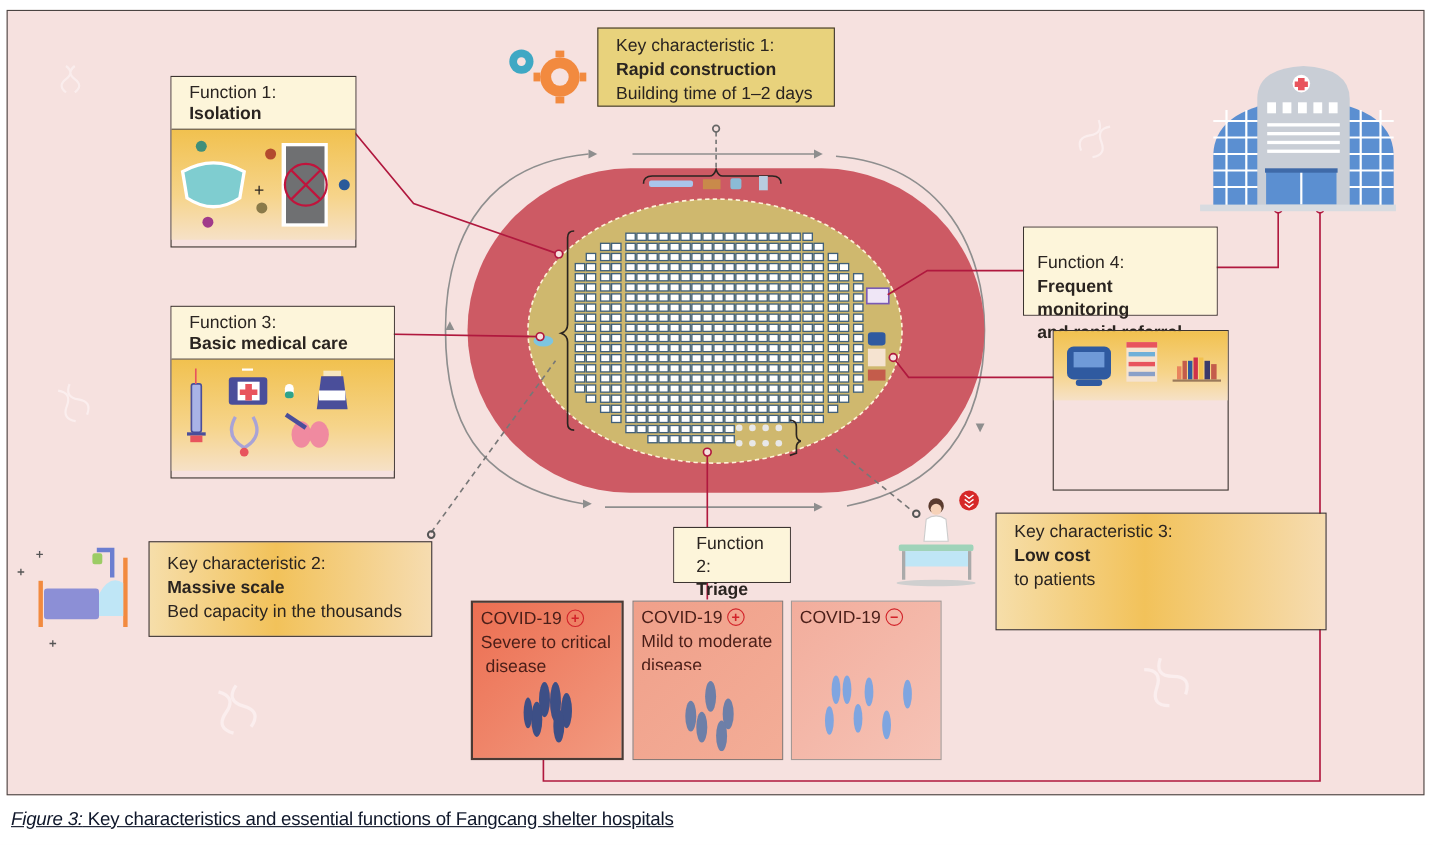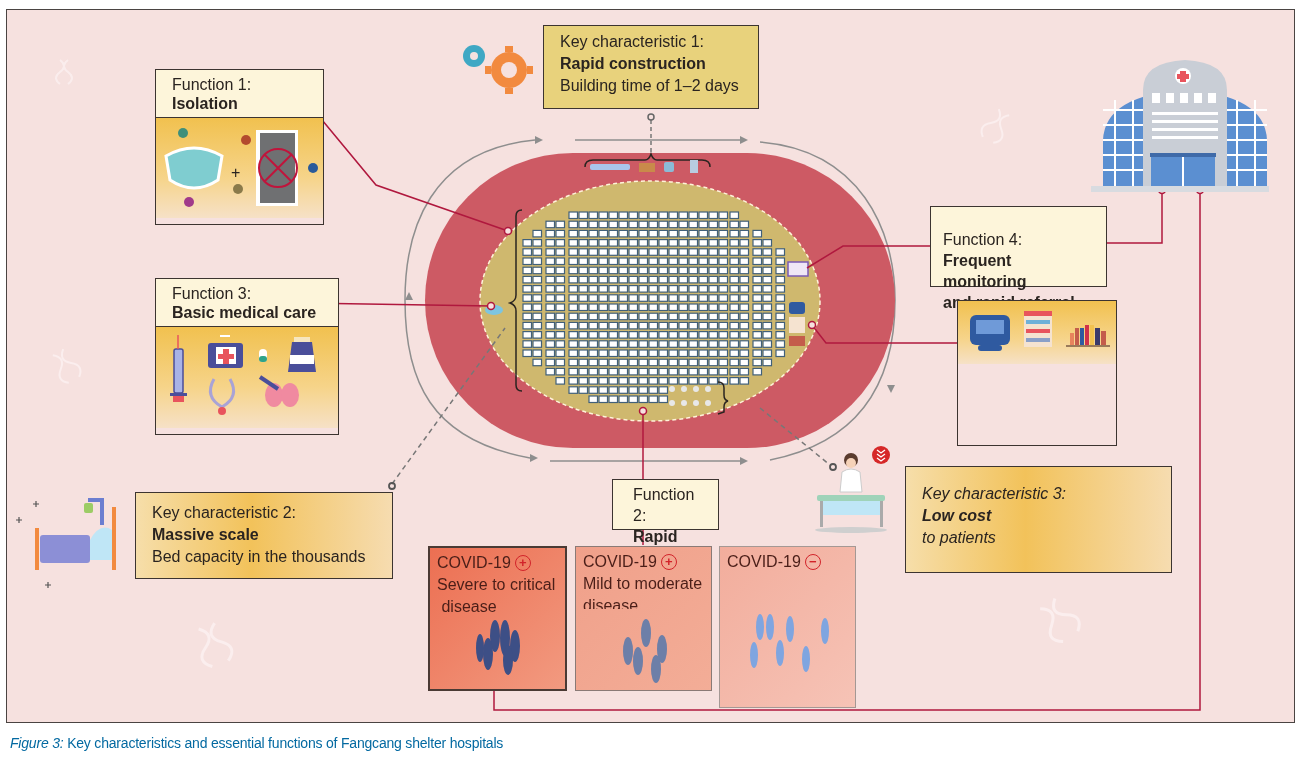--- a/index.html
+++ b/index.html
@@ -1,18 +1,18 @@
 <!DOCTYPE html>
 <html><head>
 <meta charset="utf-8">
 <style>
   html,body{margin:0;padding:0;background:#ffffff;}
   body{width:1303px;height:768px;position:relative;overflow:hidden;font-family:"Liberation Sans",sans-serif;color:#2a2420;}
   #frame{position:absolute;left:6px;top:9px;width:1289px;height:714px;background:#f6e1df;border:1.5px solid #4a4442;box-sizing:border-box;}
-  #caption{position:absolute;left:10px;top:735px;font-size:14px;font-family:"Liberation Sans",sans-serif;color:#0369a1;letter-spacing:-0.2px;}
+  #caption{position:absolute;left:10px;top:735px;font-size:17px;font-family:"Liberation Sans",sans-serif;color:#0f172a;letter-spacing:-0.2px;text-decoration:underline;}
   #caption i{font-style:italic;}
   svg#diagram{position:absolute;left:0;top:0;width:1303px;height:768px;}
   .box{position:absolute;border:1.5px solid #3c3430;box-sizing:border-box;margin-left:20px;}
   .box .head{background:#fdf5da;padding:5px 10px 4px 16px;font-size:16px;line-height:19px;border-bottom:1.5px solid #3c3430;}
   .box .head.nob{border-bottom:none;}
   .box .head b{font-weight:bold;display:block;}
   .box .art{background:linear-gradient(180deg,#f1c14f 0%,#f6d48a 60%,#f6e1c7 100%);position:relative;}
   .kc{position:absolute;border:1.5px solid #3c3430;box-sizing:border-box;font-size:16px;line-height:22px;padding:6px 12px 6px 16px;}
   .kc b{font-weight:bold;}
   .kc1{background:#e8d27c;}
@@ -653,21 +653,21 @@
     <circle cx="851" cy="463" r="5" fill="#f6d2b8"></circle>
     <path d="M840 492 L842 472 Q851 466 860 472 L862 492Z" fill="#ffffff" stroke="#ccc"></path>
     <ellipse cx="851" cy="530" rx="36" ry="3" fill="#cfcfcf"></ellipse>
   </g>
   <g>
     <circle cx="881" cy="455" r="9" fill="#d62828"></circle>
     <path d="M877 450 l4 3 4 -3 M877 454 l4 3 4 -3 M877 458 l4 3 4 -3" stroke="#fff" stroke-width="1.3" fill="none"></path>
   </g>
 </svg>
 
-<div class="kc kc1" style="left:543px;top:25px;width:216px;height:84px;padding-top:5px;">
+<div class="kc kc1" style="left:543px;top:25px;width:216px;height:72px;padding-top:5px;">
   <span class="txt">Key characteristic 1:</span>
   <b class="txt">Rapid construction</b>
   <span class="txt">Building time of 1–2 days</span>
 </div>
 
 <div class="box" style="left:135px;top:69px;width:169px;height:156px;">
   <div class="head">
     <span class="txt">Function 1:</span>
     <b>Isolation</b>
   </div>
@@ -687,21 +687,21 @@
         <circle cx="27" cy="15" r="5" fill="#3f8f7a"></circle>
         <circle cx="90" cy="22" r="5" fill="#b34a2e"></circle>
         <circle cx="82" cy="71" r="5" fill="#8a7a4a"></circle>
         <circle cx="33" cy="84" r="5" fill="#a03a8a"></circle>
         <circle cx="157" cy="50" r="5" fill="#2a5a9a"></circle>
       </g>
     </svg>
   </div>
 </div>
 
-<div class="box" style="left:135px;top:278px;width:184px;height:157px;">
+<div class="box" style="left:135px;top:278px;width:204px;height:157px;">
   <div class="head">
     <span class="txt">Function 3:</span>
     <b>Basic medical care</b>
   </div>
   <div class="art" style="height:101px;">
     <svg width="166" height="101" viewBox="0 0 166 101">
       <g>
         <rect x="18" y="22" width="9" height="44" rx="2" fill="#a9b3e6" stroke="#4a4e9a" stroke-width="1.5"></rect>
         <rect x="14" y="66" width="17" height="3" fill="#4a4e9a"></rect>
         <rect x="17" y="69" width="11" height="6" fill="#e8545d"></rect>
@@ -774,25 +774,25 @@
 
 <div class="kc kc2" style="left:135px;top:492px;width:258px;height:87px;padding-top:9px;">
   <span class="txt">Key characteristic 2:</span>
   <b class="txt">Massive scale</b>
   <span class="txt">Bed capacity in the thousands</span>
 </div>
 
 <div class="box" style="left:592px;top:479px;width:107px;height:51px;">
   <div class="head nob" style="padding:4px 8px 4px 20px;height:100%;box-sizing:border-box;line-height:21px;">
     <span class="txt">Function 2:</span>
-    <b>Rapid</b>
+    <b>Triage</b>
   </div>
 </div>
 
-<div class="kc kc2" style="left:905px;top:466px;width:267px;height:107px;padding-top:16px;font-style:italic;">
+<div class="kc kc2" style="left:905px;top:466px;width:301px;height:107px;padding-top:6px;">
   <span class="txt">Key characteristic 3:</span>
   <b class="txt">Low cost</b>
   <span class="txt">to patients</span>
 </div>
 
 <div class="covid" style="left:428px;top:546px;width:139px;height:145px;background:linear-gradient(135deg,#ec6f52,#f29a80);border:2px solid #4a3a34;">
   <span>COVID-19</span><span class="pm">+</span>
   <span class="txt">Severe to critical</span>
   <span class="txt" style="white-space:pre;"> disease</span>
   <svg width="120" height="70" style="position:absolute;left:10px;top:66px;" viewBox="0 0 120 70">
@@ -813,21 +813,21 @@
   <svg width="120" height="70" style="position:absolute;left:10px;top:66px;" viewBox="0 0 120 70">
     <g fill="#6d7fa8">
         <ellipse cx="60" cy="20" rx="5" ry="14"></ellipse>
         <ellipse cx="42" cy="38" rx="5" ry="14"></ellipse>
         <ellipse cx="52" cy="48" rx="5" ry="14"></ellipse>
         <ellipse cx="76" cy="36" rx="5" ry="14"></ellipse>
         <ellipse cx="70" cy="56" rx="5" ry="14"></ellipse>
       </g>
   </svg>
 </div>
-<div class="covid" style="left:719px;top:546px;width:137px;height:162px;background:linear-gradient(135deg,#f2ad9c,#f6c3b6);border:1.5px solid #a49894;">
+<div class="covid" style="left:719px;top:546px;width:137px;height:145px;background:linear-gradient(135deg,#f2ad9c,#f6c3b6);border:1.5px solid #a49894;">
   <span>COVID-19</span><span class="pm">−</span>
   <svg width="120" height="70" style="position:absolute;left:10px;top:66px;" viewBox="0 0 120 70">
     <g fill="#7fa5e0">
         <ellipse cx="30" cy="14" rx="4" ry="13"></ellipse>
         <ellipse cx="40" cy="14" rx="4" ry="13"></ellipse>
         <ellipse cx="60" cy="16" rx="4" ry="13"></ellipse>
         <ellipse cx="95" cy="18" rx="4" ry="13"></ellipse>
         <ellipse cx="24" cy="42" rx="4" ry="13"></ellipse>
         <ellipse cx="50" cy="40" rx="4" ry="13"></ellipse>
         <ellipse cx="76" cy="46" rx="4" ry="13"></ellipse>

